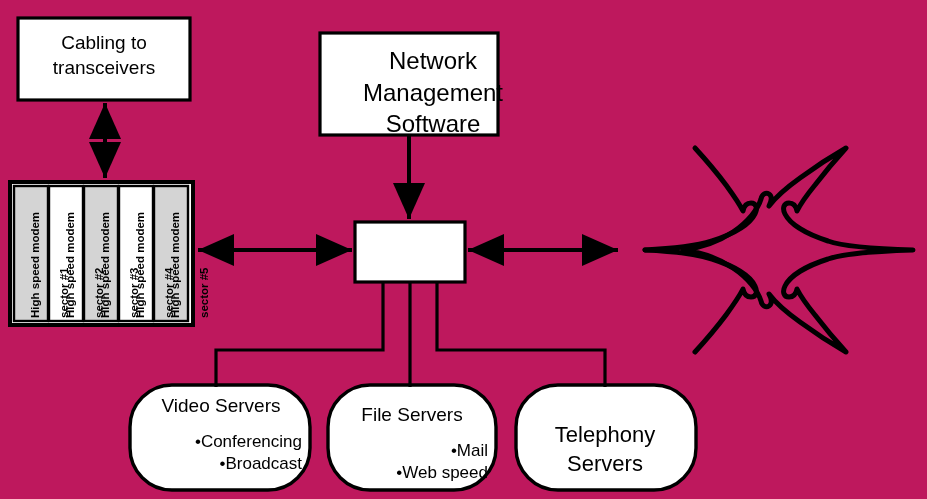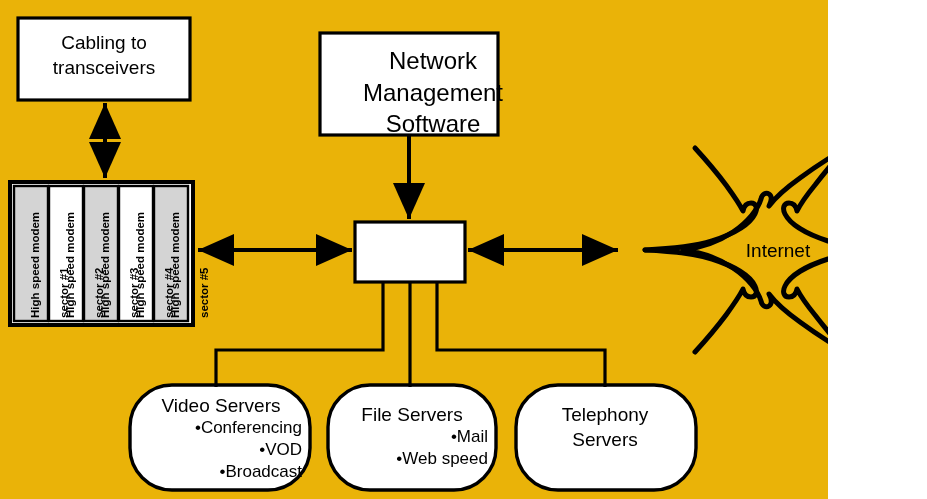--- a/index.html
+++ b/index.html
@@ -2,23 +2,23 @@
 <html><head>
 <meta charset="utf-8">
 <style>
   html, body {
     margin: 0;
     padding: 0;
     background: #ffffff;
   }
   #canvas {
     position: relative;
-    width: 828px;
+    width: 927px;
     height: 499px;
-    background: #eab308;
+    background: #be185d;
     overflow: hidden;
     font-family: "Liberation Sans", sans-serif;
   }
   #diagram-svg {
     position: absolute;
     left: 0;
     top: 0;
     width: 927px;
     height: 499px;
   }
@@ -86,21 +86,21 @@
   
   .server-box-text {
     position: absolute;
     font-family: "Liberation Sans", sans-serif;
     color: #000000;
   }
   .server-title {
     display: block;
     text-align: center;
     font-size: 19px;
-    margin-bottom: 0;
+    margin-bottom: 14px;
   }
   .server-list {
     margin: 0;
     padding: 0;
     list-style: none;
   }
   .server-list li {
     font-size: 17px;
     line-height: 1.30;
     text-align: right;
@@ -108,22 +108,22 @@
   }
   .server-list li::before {
     content: "\2022";
     display: inline-block;
     width: 14px;
     margin-left: 2px;
   }
   #video-servers-text { left: 140px; top: 395px; width: 162px; }
   #file-servers-text  { left: 336px; top: 404px; width: 152px; }
   #telephony-servers-text {
-    left: 524px; top: 402px; width: 162px;
-    text-align: center; font-size: 19px; line-height: 1.34;
+    left: 524px; top: 420px; width: 162px;
+    text-align: center; font-size: 22px; line-height: 1.34;
     white-space: pre-line;
   }
 </style>
 </head>
 <body>
 
 <div id="canvas">
 
   <svg id="diagram-svg" viewBox="0 0 927 499" xmlns="http://www.w3.org/2000/svg">
     <defs>
@@ -209,21 +209,20 @@
   </svg>
 
   <div class="node-text" id="cabling-label">Cabling to
 transceivers</div>
 
   <div class="node-text" id="nms-label">Network
 Management
 Software</div>
 
 
-  <div class="node-text" id="internet-label">Internet</div>
 
   <div id="modem-block">
     <div class="modem-cell" style="left:4px;">
       <div class="modem-cell-label">
         <span>High speed modem</span><br>
         <span>sector #1</span>
       </div>
     </div>
     <div class="modem-cell" style="left:39px;">
       <div class="modem-cell-label">
@@ -248,21 +247,20 @@
         <span>High speed modem</span><br>
         <span>sector #5</span>
       </div>
     </div>
   </div>
 
   <div class="server-box-text" id="video-servers-text">
     <span class="server-title">Video Servers</span>
     <ul class="server-list">
       <li>Conferencing</li>
-      <li>VOD</li>
       <li>Broadcast</li>
     </ul>
   </div>
 
   <div class="server-box-text" id="file-servers-text">
     <span class="server-title">File Servers</span>
     <ul class="server-list">
       <li>Mail</li>
       <li>Web speed</li>
     </ul>

